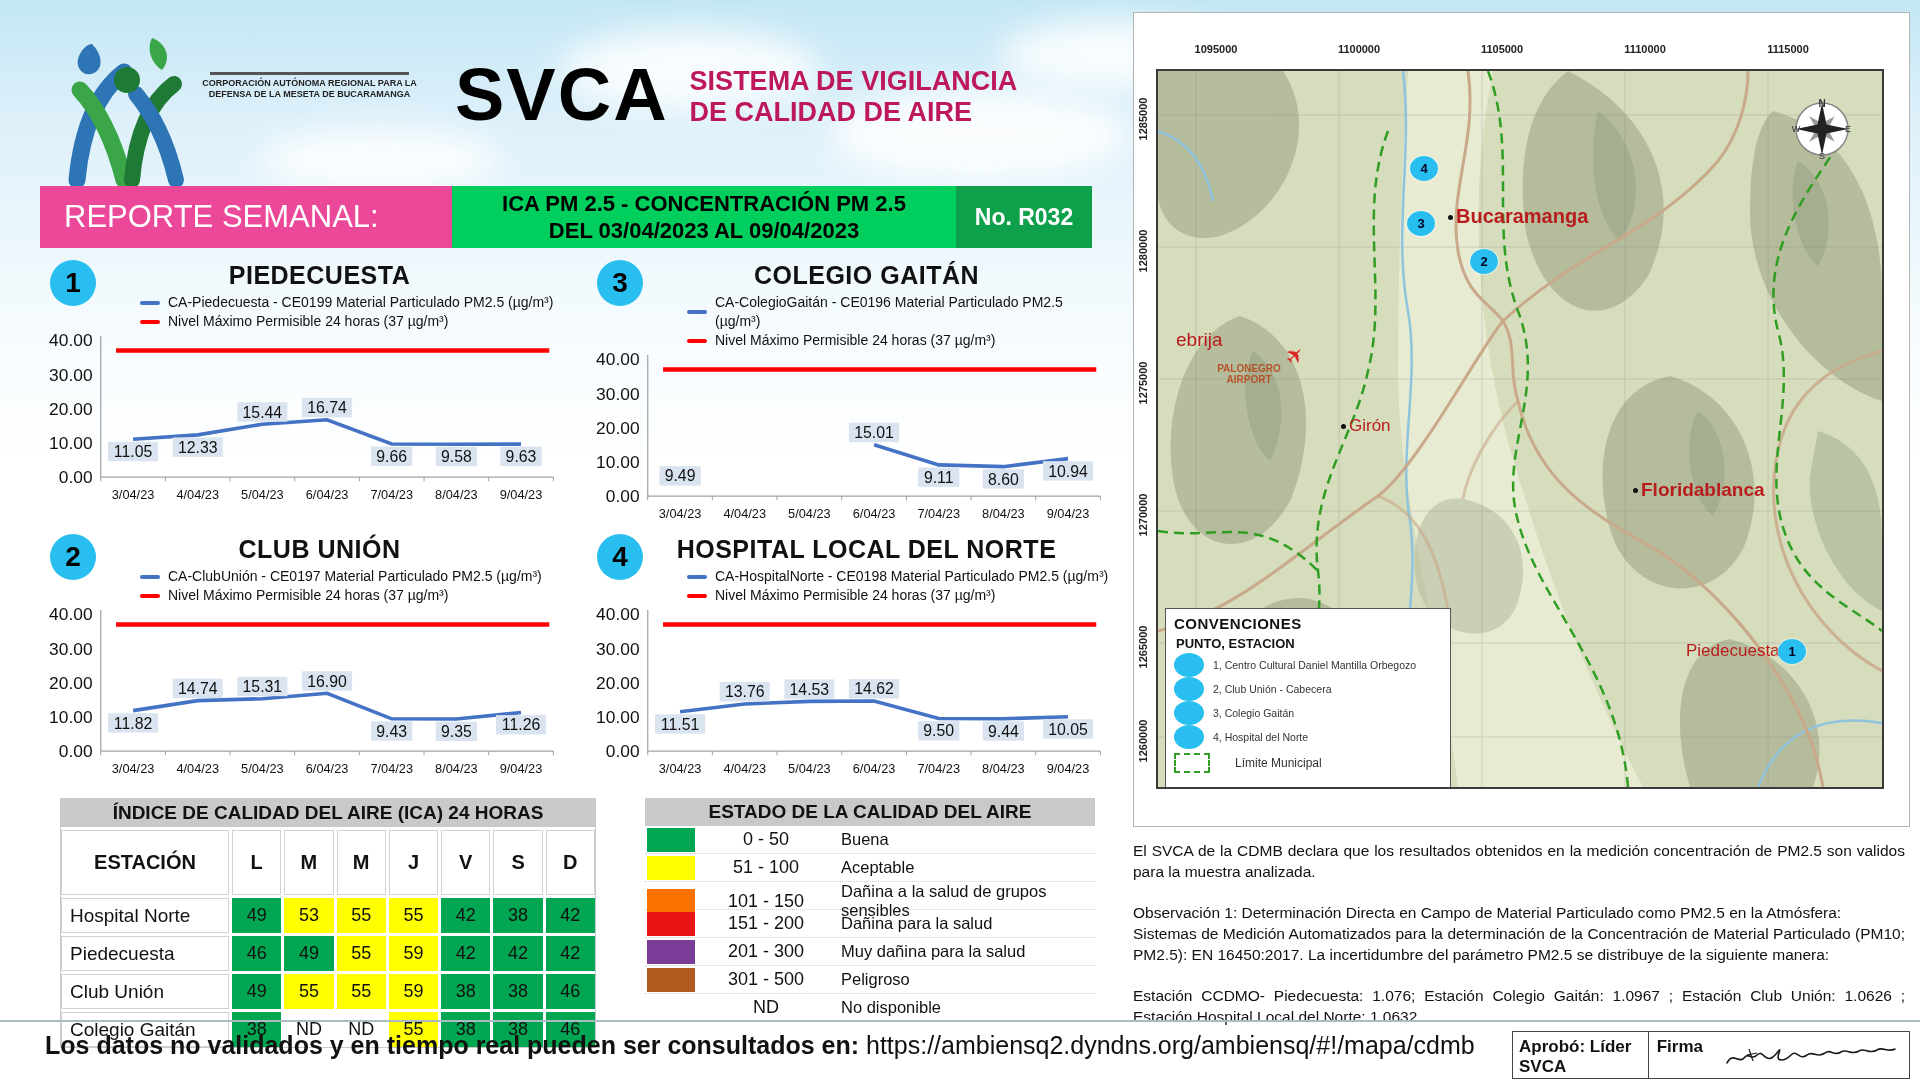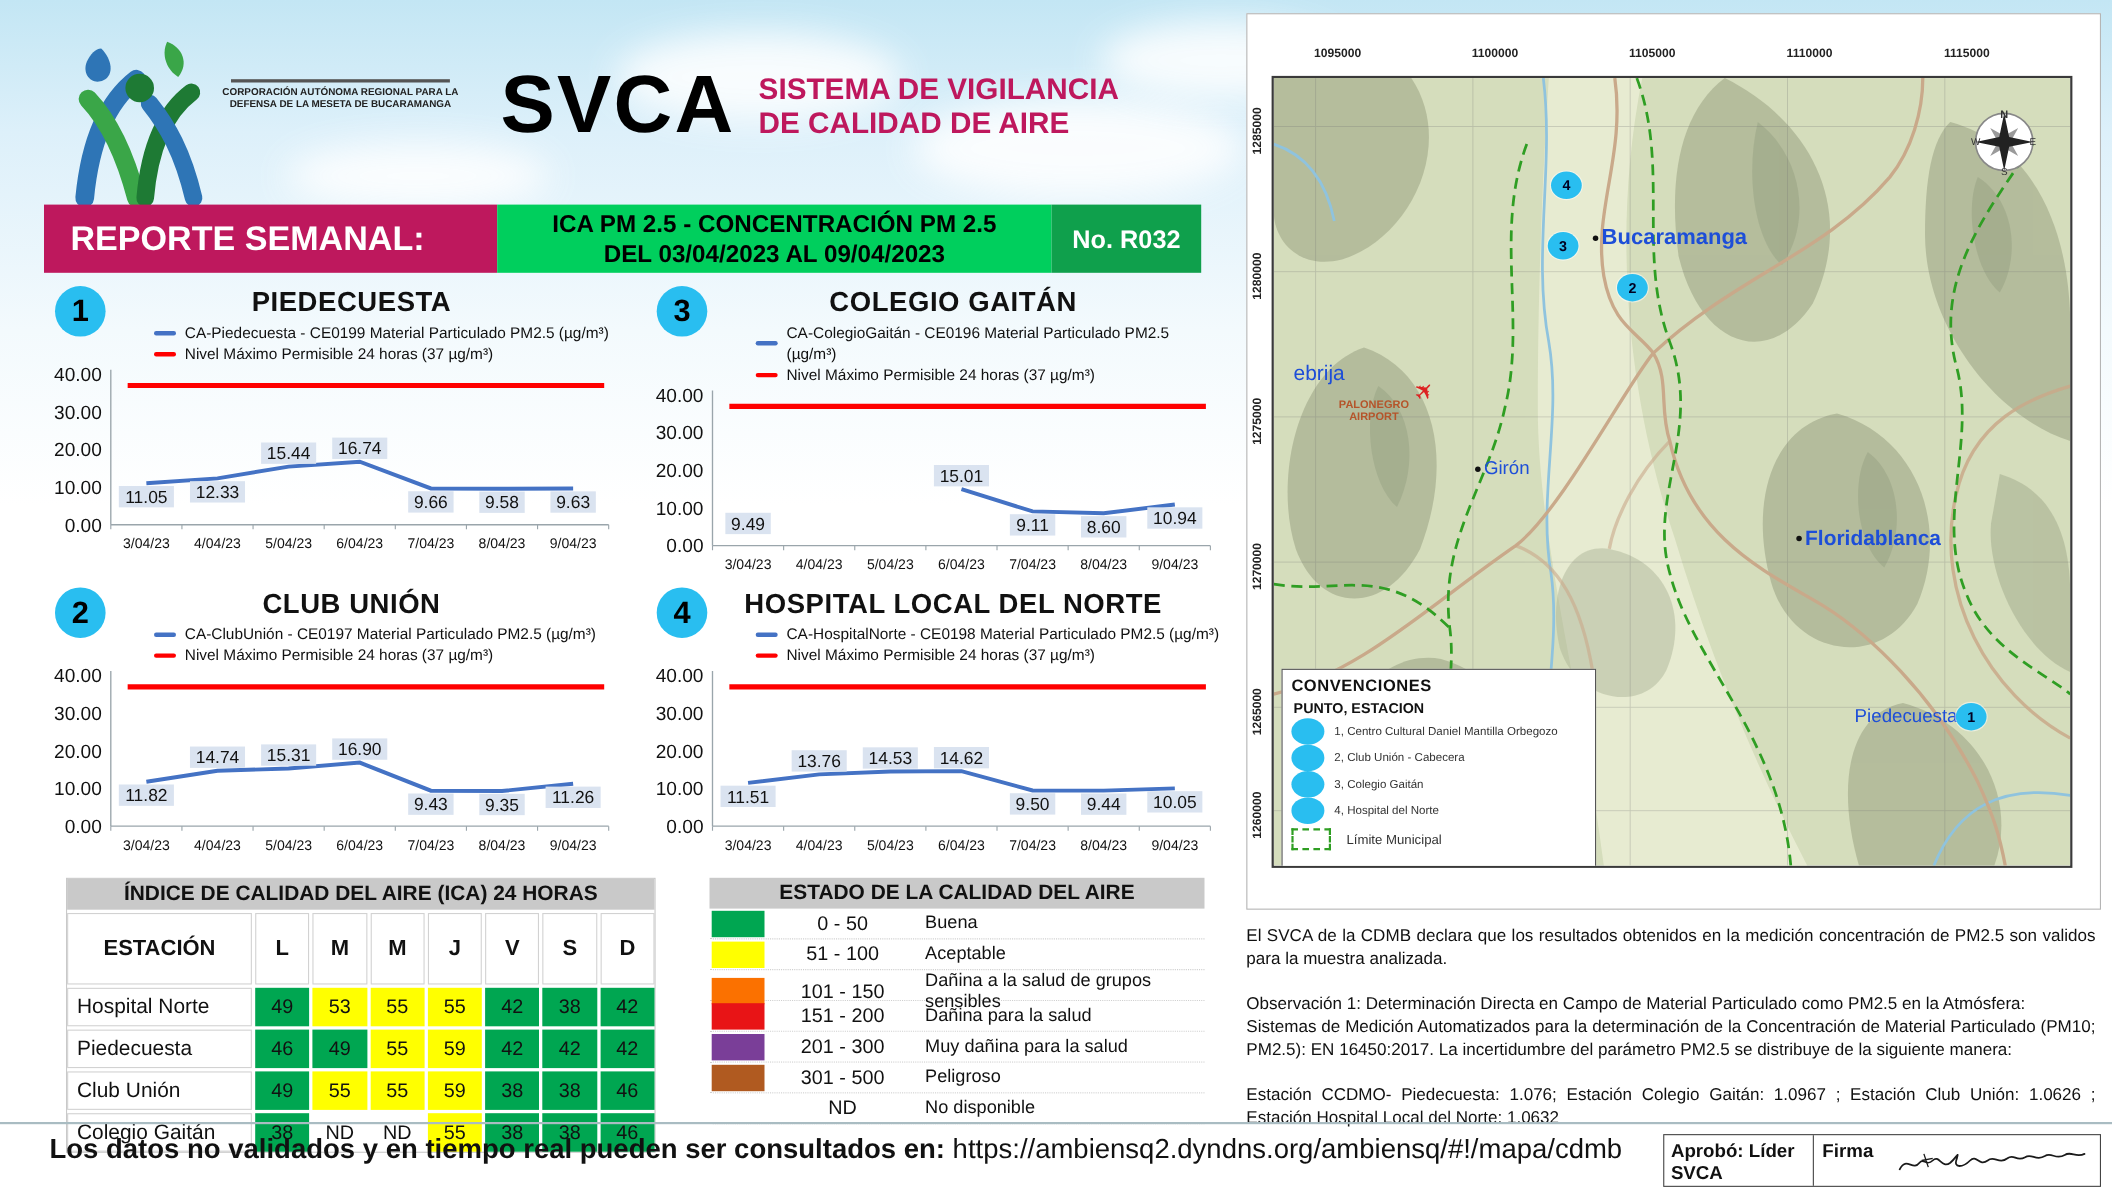--- a/index.html
+++ b/index.html
@@ -13,21 +13,21 @@
   #logo-text{position:absolute;left:150px;top:40px;width:215px;text-align:center}
   #logo-acronym{font-size:50px;font-weight:800;color:#2f9e45;letter-spacing:1px;line-height:50px}
   #logo-rule{height:3px;background:#555;margin:2px 8px 3px 8px}
   .logo-sub{font-size:9px;font-weight:bold;color:#222;line-height:11px}
   #program-title{left:455px;top:58px;display:flex;align-items:flex-start}
   #program-acronym{font-size:74px;font-weight:800;letter-spacing:2px;line-height:74px;color:#000}
   #program-name{margin-left:21px;padding-top:8px;font-size:27px;font-weight:bold;line-height:31px;color:#be185d}
 
   
   #banner{left:40px;top:186px;width:1052px;height:62px;display:flex}
-  #banner-label{width:388px;background:#be185d;color:#fff;font-size:31px;font-weight:bold;
+  #banner-label{width:388px;background:#ec4899;color:#fff;font-size:31px;font-weight:normal;
     display:flex;align-items:center;padding-left:24px}
   #banner-subject{flex:1;background:#00CF5D;color:#000;text-align:center;font-weight:bold;
     font-size:22px;line-height:27px;display:flex;flex-direction:column;justify-content:center}
   #banner-no{width:136px;background:#0FA04C;color:#fff;font-size:23px;font-weight:bold;
     display:flex;align-items:center;justify-content:center}
 
   
   #charts-grid{left:38px;top:260px;width:1074px;display:grid;grid-template-columns:527px 527px;
     column-gap:20px;row-gap:18px}
   .chart-cell{position:relative;height:256px}
@@ -55,34 +55,34 @@
   .est-swatch{width:48px;height:24px;margin-left:2px}
   .est-range{font-size:18px;text-align:center}
   .est-label{font-size:16.5px;padding-left:10px}
 
   
   #map-panel{left:1133px;top:12px;width:775px;height:813px;background:#fff;border:1px solid #b5b5b5}
   .map-frame{position:absolute;left:22px;top:56px;width:724px;height:716px;border:2px solid #3a3a3a;overflow:hidden}
   .top-coord{position:absolute;top:30px;font-size:11px;font-weight:bold;color:#222;transform:translateX(-50%)}
   .left-coord{position:absolute;left:-16px;font-size:11px;font-weight:bold;color:#222;width:50px;text-align:center;
     transform:rotate(-90deg)}
-  .city{position:absolute;color:#1d4ed8;white-space:nowrap}
+  .city{position:absolute;color:#b91c1c;white-space:nowrap}
   .city .dot{display:inline-block;width:5px;height:5px;border-radius:50%;background:#111;margin-right:3px;vertical-align:middle}
   .marker{position:absolute;width:28px;height:25px;border-radius:50%;background:#29BEF0;color:#002;
     font-size:13px;font-weight:bold;display:flex;align-items:center;justify-content:center;
     box-shadow:0 0 0 1px rgba(255,255,255,.5)}
   #airport-label{position:absolute;font-size:10px;font-weight:bold;color:#b5542a;width:78px;text-align:center;line-height:11px}
   #airport-plane{position:absolute;color:#d22;font-size:22px;transform:rotate(-45deg)}
   .map-legend{position:absolute;left:7px;top:537px;width:268px;height:175px;background:#fff;border:1px solid #555;padding:6px 8px}
   .ml-title{font-size:15px;font-weight:bold;letter-spacing:.5px}
   .ml-sub{font-size:13px;font-weight:bold;margin:4px 0 2px 2px}
   .ml-item{display:flex;align-items:center;gap:9px;height:24px;font-size:10.5px;color:#333}
   .ml-dot{width:30px;height:24px;border-radius:50%;background:#29BEF0;flex:0 0 auto}
   .ml-limit{width:32px;height:16px;border:2px dashed #2f9e23;flex:0 0 auto;background:#fff}
-  .ml-item-limit{display:flex;align-items:center;gap:14px;height:24px;font-size:12px;color:#333;margin-top:2px}
+  .ml-item-limit{display:flex;align-items:center;gap:25px;height:24px;font-size:12px;color:#333;margin-top:2px}
 
   
   #map-notes{left:1133px;top:840px;width:772px;font-size:15.5px;line-height:21px;text-align:justify}
   #map-notes p{margin:0 0 20px 0}
 
   
   #footer-rule{left:0;top:1020px;width:1920px;height:2px;background:#a9bcc2}
   #footer-left{left:45px;top:1031px;font-size:25px}
   #footer-left b{font-weight:bold}
   #approval-box{left:1512px;top:1031px;width:396px;height:46px;border:1.5px solid #444;display:flex;background:#fff}

